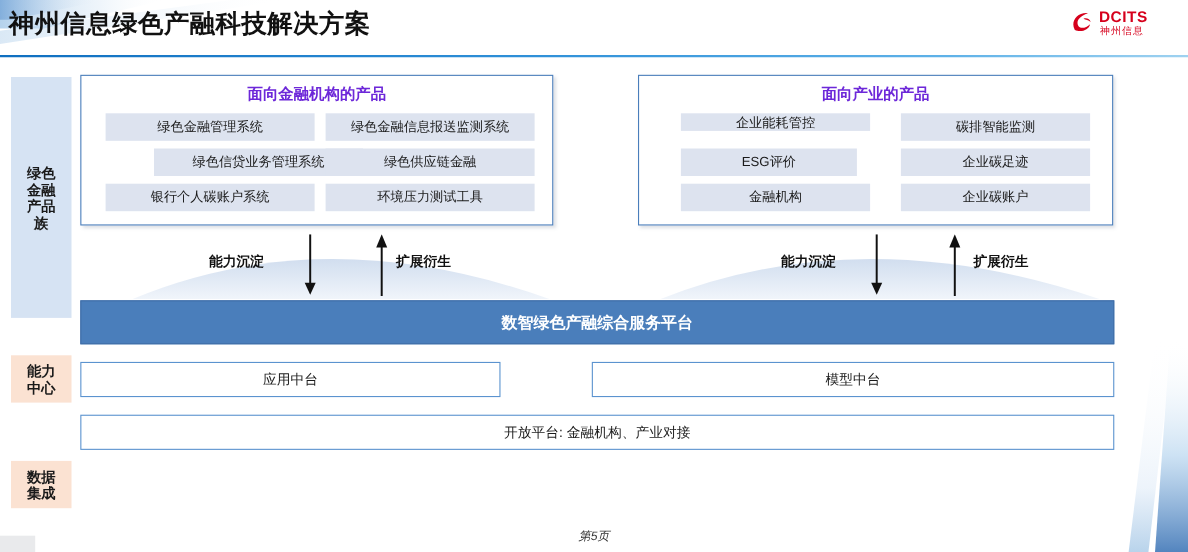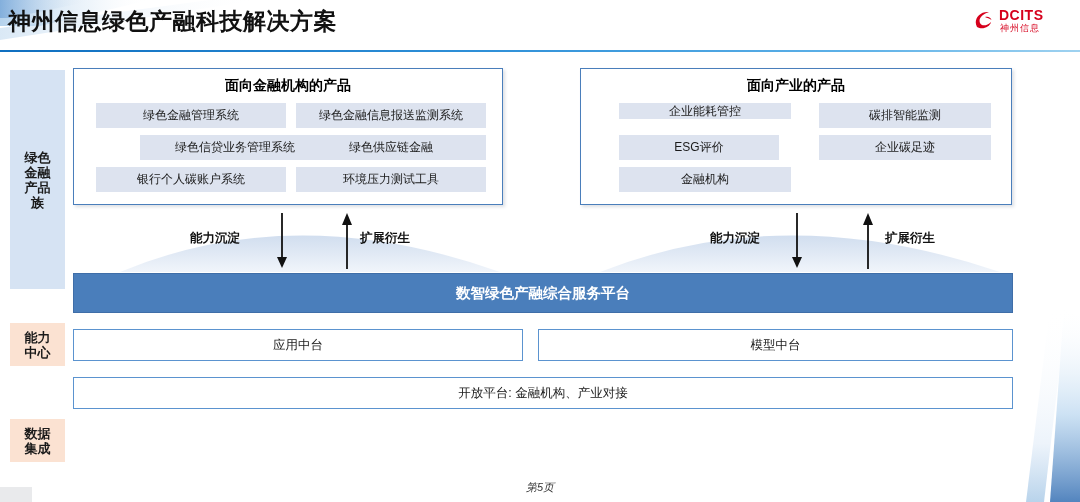--- a/index.html
+++ b/index.html
@@ -30,21 +30,21 @@
   
   .side{position:absolute;display:flex;align-items:center;justify-content:center;
     text-align:center;font-size:13px;font-weight:bold;color:#1a1a1a;line-height:15px;}
   .side-blue{background:#d6e3f3;}
   .side-peach{background:#fbe2d2;}
 
   
   .panel{position:absolute;background:#ffffff;border:1.4px solid #4a7ebb;box-sizing:border-box;
     box-shadow:2px 2px 3px rgba(120,130,150,.25);}
   .panel-title{position:absolute;left:0;top:8px;width:100%;text-align:center;
-    font-size:14px;font-weight:bold;color:#000000;}
+    font-size:14px;font-weight:bold;color:#6d28d9;}
   .chip{position:absolute;background:#dde3ef;display:flex;align-items:center;justify-content:center;
     font-size:12px;color:#1a1a1a;box-sizing:border-box;}
 
   
   .hill{position:absolute;overflow:hidden;}
 
   
   .arrow-lbl{position:absolute;font-size:12.5px;font-weight:bold;color:#111;white-space:nowrap;}
   .arrow{position:absolute;}
 
@@ -138,20 +138,21 @@
     <div class="chip" style="left:222px;top:98px;width:190px;height:25px;">环境压力测试工具</div>
   </div>
 
   <div class="panel" style="left:580px;top:11px;width:432px;height:137px;">
     <div class="panel-title">面向产业的产品</div>
     <div class="chip" style="left:38px;top:34px;width:172px;height:16px;">企业能耗管控</div>
     <div class="chip" style="left:238px;top:34px;width:172px;height:25px;">碳排智能监测</div>
     <div class="chip" style="left:38px;top:66px;width:160px;height:25px;">ESG评价</div>
     <div class="chip" style="left:238px;top:66px;width:172px;height:25px;">企业碳足迹</div>
     <div class="chip" style="left:38px;top:98px;width:172px;height:25px;">金融机构</div>
+    <div class="chip" style="left:238px;top:98px;width:172px;height:25px;">企业碳账户</div>
   </div>
 
   <svg class="hill" style="left:60px;top:150px;width:470px;height:65px;" viewBox="0 0 470 65" preserveAspectRatio="none">
     <defs>
       <linearGradient id="hg1" x1="0" y1="0" x2="0" y2="1">
         <stop offset="0%" stop-color="#c9d8ec" stop-opacity=".85"></stop>
         <stop offset="100%" stop-color="#eef3fa" stop-opacity=".85"></stop>
       </linearGradient>
     </defs>
     <path d="M60,65 Q235,-8 440,65 Z" fill="url(#hg1)"></path>
@@ -182,21 +183,21 @@
   <div class="arrow-lbl" style="left:885px;top:173px;">扩展衍生</div>
   <svg class="arrow" style="left:860px;top:156px;width:16px;height:56px" viewBox="0 0 16 56">
     <line x1="8" y1="10" x2="8" y2="56" stroke="#111" stroke-width="1.8"></line>
     <polygon points="8,0 3,12 13,12" fill="#111"></polygon>
   </svg>
 
   <div class="platbar" style="left:73px;top:216px;width:940px;height:40px;">
     <span>数智绿色产融综合服务平台</span>
   </div>
 
-  <div class="rowbox" style="left:73px;top:272px;width:450px;height:32px;">
+  <div class="rowbox" style="left:73px;top:272px;width:382px;height:32px;">
     <span>应用中台</span>
   </div>
   <div class="rowbox" style="left:538px;top:272px;width:475px;height:32px;">
     <span>模型中台</span>
   </div>
 
   <div class="rowbox" style="left:73px;top:320px;width:940px;height:32px;">
     <span>开放平台: 金融机构、产业对接</span>
   </div>
 

